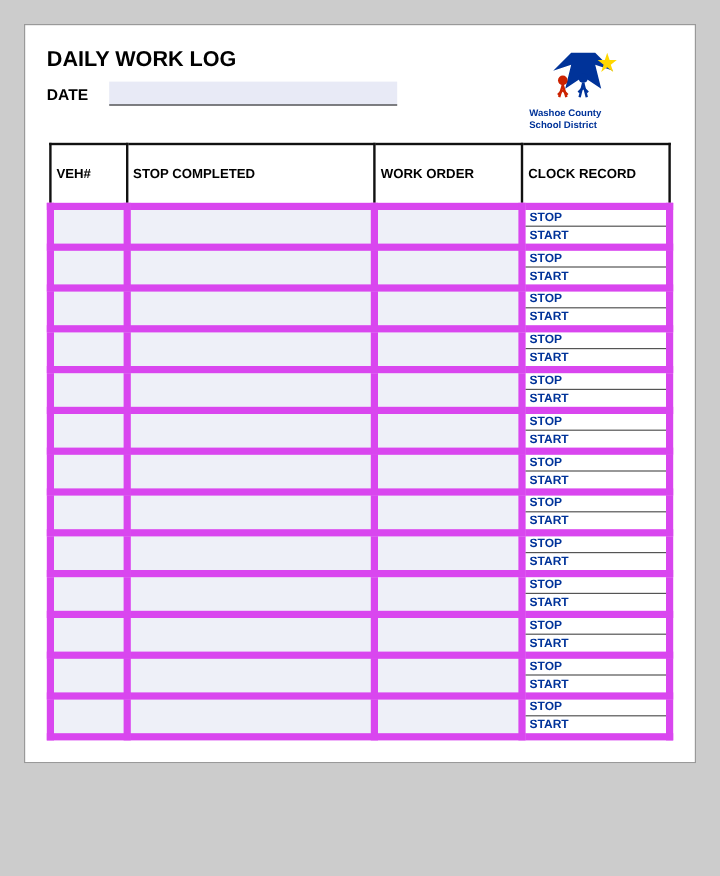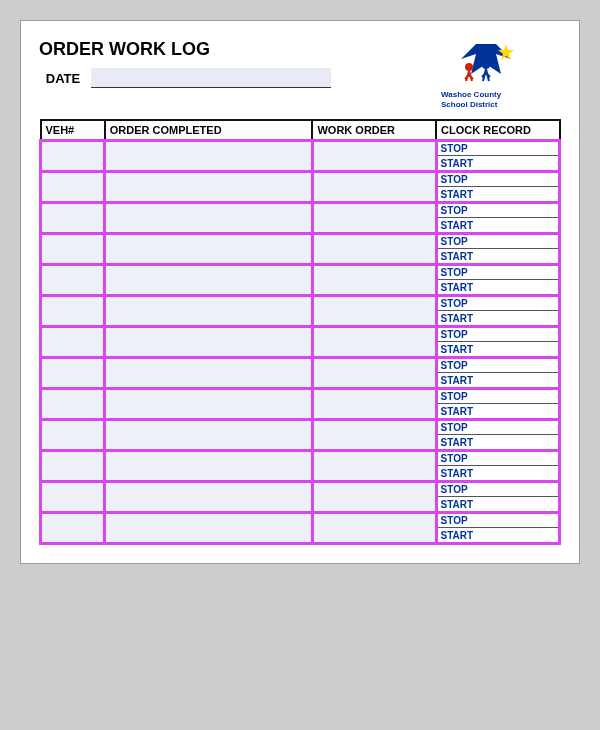--- a/index.html
+++ b/index.html
@@ -29,21 +29,20 @@
     }
     .title {
       font-size: 18px;
       font-weight: bold;
       margin-bottom: 8px;
     }
     .field-row {
       display: flex;
       align-items: center;
       margin-bottom: 6px;
-      text-align: center;
     }
     .field-label {
       font-size: 13px;
       font-weight: bold;
       margin-right: 4px;
       min-width: 48px;
     }
     .field-line {
       background: #e8eaf6;
       border-bottom: 1px solid #333;
@@ -65,21 +64,21 @@
     .work-table {
       width: 100%;
       border-collapse: collapse;
       font-size: 11px;
     }
     .work-table th {
       background: white;
       font-weight: bold;
       font-size: 11px;
       border: 2px solid #111;
-      padding: 3px 4px;
+      padding: 18px 4px;
       text-align: left;
       white-space: nowrap;
     }
     .work-table td {
       border: 1px solid #333;
       padding: 0;
       height: 0;
     }
     .col-veh { width: 52px; }
     .col-work { width: 168px; }
@@ -103,37 +102,37 @@
       border-bottom: none;
     }
     .data-cell {
       background: #eef0f8;
       height: 28px;
     }
     
     .big-row td {
       height: 28px;
       background: #eef0f8;
-      border: 3px solid #d946ef;
+      border: 6px solid #d946ef;
       vertical-align: middle;
     }
     .big-row .clock-td {
       background: white;
       padding: 0;
       vertical-align: top;
     }
   </style>
 </head>
 <body>
 
 <div class="page">
 
   <div class="header-section">
     <div class="header-left">
-      <div class="title">ORDER WORK LOG</div>
+      <div class="title">DAILY WORK LOG</div>
       <div class="field-row">
         <span class="field-label">DATE</span>
         <div class="field-line"></div>
       </div>
     </div>
     <div class="logo-area">
 
       <svg class="logo-graphic" viewBox="0 0 110 70" xmlns="http://www.w3.org/2000/svg">
 
         <rect x="0" y="0" width="110" height="70" fill="white"></rect>
@@ -157,21 +156,21 @@
         <text x="10" y="58" font-size="8" font-weight="bold" fill="#003399" font-family="Arial">Washoe County</text>
         <text x="10" y="68" font-size="8" font-weight="bold" fill="#003399" font-family="Arial">School District</text>
       </svg>
     </div>
   </div>
 
   <table class="work-table">
     <thead>
       <tr>
         <th class="col-veh">VEH#</th>
-        <th class="col-work">ORDER COMPLETED</th>
+        <th class="col-work">STOP COMPLETED</th>
         <th class="col-order">WORK ORDER</th>
         <th class="col-clock">CLOCK RECORD</th>
       </tr>
     </thead>
     <tbody id="table-body">
     <tr class="big-row">
           <td class="col-veh data-cell"></td>
           <td class="col-work data-cell"></td>
           <td class="col-order data-cell"></td>
           <td class="clock-td col-clock" style="background: white; padding: 0px; vertical-align: top;">

